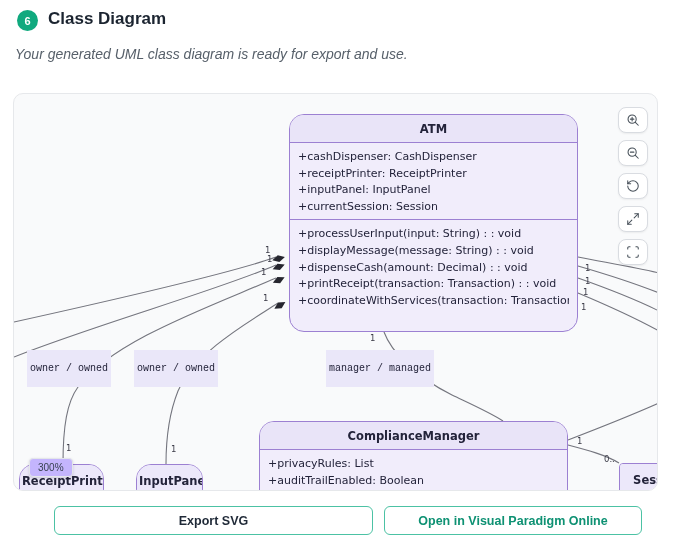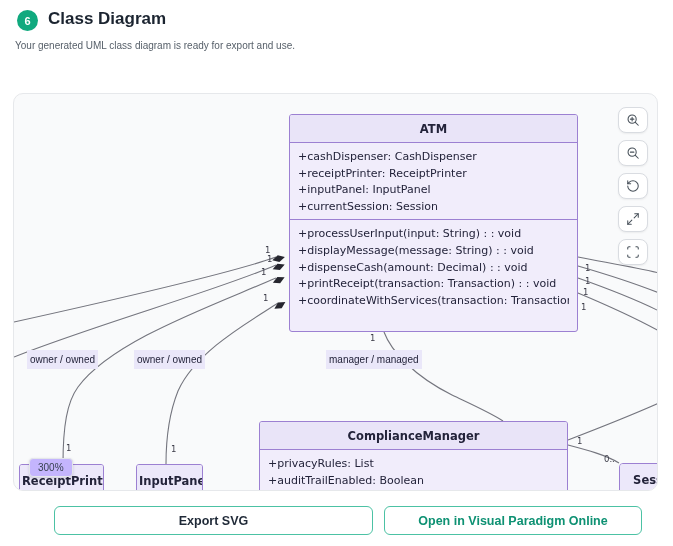--- a/index.html
+++ b/index.html
@@ -4,46 +4,46 @@
 <style>
   * { margin:0; padding:0; box-sizing:border-box; }
   html,body { width:673px; height:546px; background:#ffffff; font-family:"Liberation Sans", sans-serif; overflow:hidden; }
   .page { position:relative; width:673px; height:546px; background:#fff; }
 
   
   .badge { position:absolute; left:17px; top:10px; width:21px; height:21px; border-radius:50%;
            background:#10a97e; color:#fff; font-size:11px; font-weight:bold;
            display:flex; align-items:center; justify-content:center; }
   .page-title { position:absolute; left:48px; top:9px; font-size:17px; font-weight:700; color:#1b2430; }
-  .subtitle { position:absolute; left:15px; top:40px; font-size:10px; color:#57606a; }
+  .subtitle { position:absolute; left:15px; top:46px; font-size:14px; color:#57606a;font-style:italic; }
 
   
   .canvas { position:absolute; left:13px; top:93px; width:645px; height:398px;
             background:#f9fafb; border:1px solid #e6e8eb; border-radius:10px; overflow:hidden; }
   .edges { position:absolute; left:0; top:0; pointer-events:none; }
 
   
-  .uml-class { position:absolute; border:1.4px solid #9c80d2; background:#f1edfb; border-radius:3px;
+  .uml-class { position:absolute; border:1.4px solid #9c80d2; background:#f1edfb; border-radius:15px;
                font-family:"DejaVu Sans", sans-serif; font-size:11px; color:#23233a; overflow:hidden; }
   .uml-title { background:#e9e4f8; border-bottom:1.4px solid #9c80d2; text-align:center;
                font-weight:bold; font-size:11.5px; padding:7px 2px 6px; white-space:nowrap; overflow:hidden; }
   .uml-section { padding:6px 8px 4px; }
   .uml-section.methods { border-top:1.4px solid #9c80d2; }
   .uml-row { line-height:16.6px; white-space:nowrap; overflow:hidden; }
 
   .uml-atm { left:275px; top:20px; width:289px; height:218px; }
   .uml-cm  { left:245px; top:327px; width:309px; height:90px; }
   .uml-rp  { left:5px;   top:370px; width:85px;  height:40px; }
   .uml-ip  { left:122px; top:370px; width:67px;  height:40px; }
   .uml-se  { left:605px; top:369px; width:78px;  height:40px; border-radius:4px; }
   .uml-rp .uml-title, .uml-ip .uml-title, .uml-se .uml-title { border-bottom:none; padding-top:9px; background:#ece8fa; }
 
   
-  .edge-label { position:absolute; background:#eae7f9; color:#23233a; font-family:Liberation Sans, sans-serif;
-                font-size:10px; padding:4px 3px; white-space:nowrap; }
+  .edge-label { position:absolute; background:#eae7f9; color:#23233a; font-family:Liberation Mono, monospace;
+                font-size:10px; padding:13px 3px; white-space:nowrap; }
   .mult { position:absolute; color:#3a3a46; font-family:"DejaVu Sans", sans-serif; font-size:8.5px; white-space:nowrap; }
 
   
   .zoom-tooltip { position:absolute; left:15px; top:364px; background:#c4b5fd; border:1px solid #e4e6ea;
                   border-radius:4px; padding:3px 8px; font-size:10px; color:#374151;
                   box-shadow:0 1px 3px rgba(0,0,0,.14); z-index:6; }
 
   
   .controls { position:absolute; right:9px; top:13px; display:flex; flex-direction:column; gap:7px; z-index:5; }
   .ctrl-btn { width:30px; height:26px; background:#fff; border:1px solid #d9dce1; border-radius:8px;

